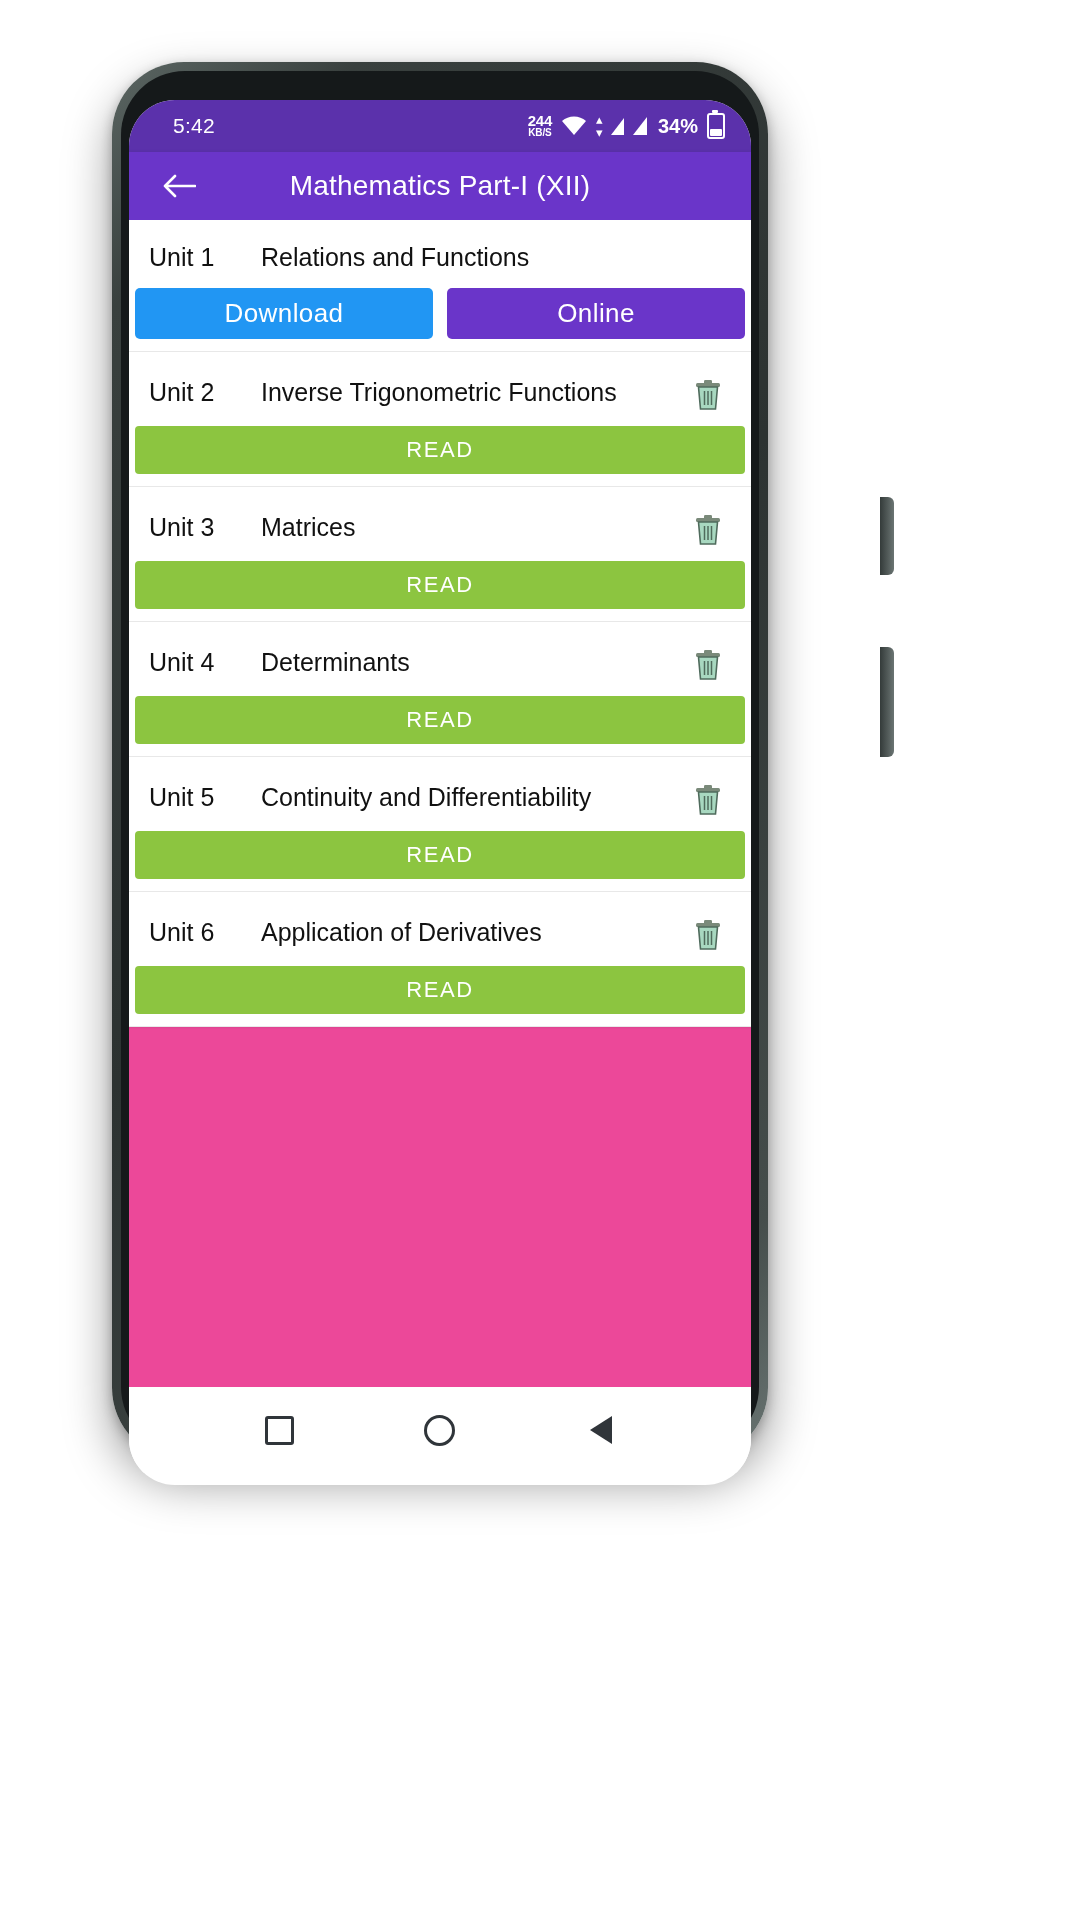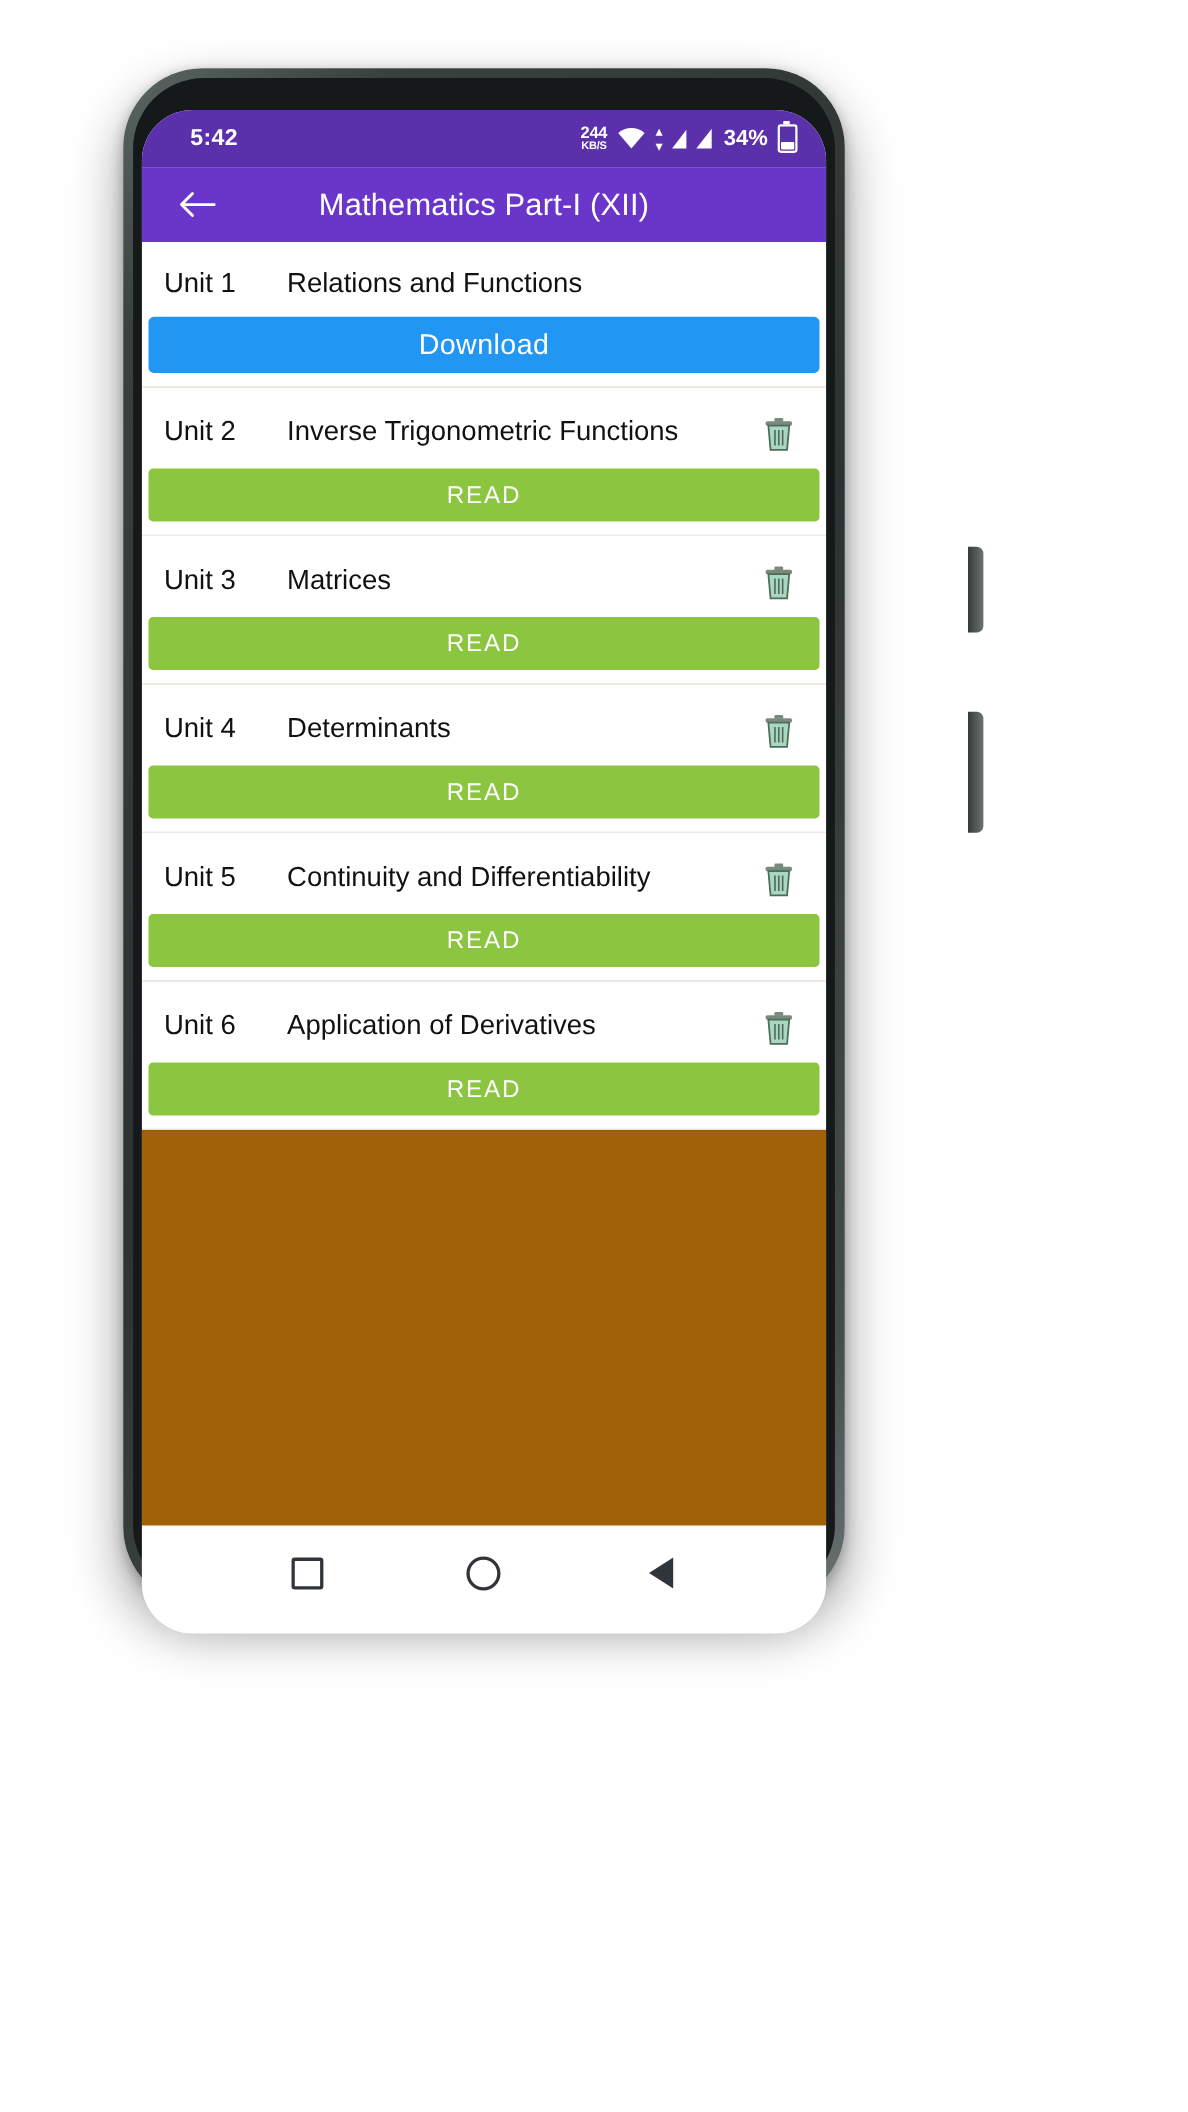--- a/index.html
+++ b/index.html
@@ -48,21 +48,21 @@
   
   #status-bar{
     height:52px;
     background:#5b31ab;
     display:flex;align-items:center;
     padding:0 26px 0 44px;
     color:#fff;
     font-size:21px;
     box-sizing:border-box;
   }
-  #status-time{font-size:21px;letter-spacing:.3px;font-weight:bold;}
+  #status-time{font-size:21px;letter-spacing:.3px;}
   #status-right{margin-left:auto;display:flex;align-items:center;gap:9px;}
   .net-speed{line-height:.95;text-align:center;}
   .net-speed .val{display:block;font-size:15px;font-weight:bold;letter-spacing:-.3px;}
   .net-speed .unit{display:block;font-size:10px;font-weight:bold;letter-spacing:-.2px;}
   .wifi-ico{position:relative;width:26px;height:20px;}
   .sig{display:inline-block;width:0;height:0;}
   .sig1{border-left:13px solid transparent;border-bottom:17px solid #fff;}
   .sig2{border-left:14px solid transparent;border-bottom:18px solid #fff;}
   #battery-pct{font-size:20px;font-weight:bold;margin-left:2px;}
   .batt-ico{width:14px;height:22px;border:2.5px solid #fff;border-radius:3px;position:relative;}
@@ -84,21 +84,21 @@
   }
   #app-title{
     position:absolute;left:0;right:0;text-align:center;
     color:#ffffff;font-size:28px;letter-spacing:.2px;
     pointer-events:none;
   }
 
   
   #content{
     height:calc(100% - 52px - 80px - 86px);
-    background:#a16207;
+    background:#ec4899;
     overflow:hidden;
   }
   .unit-card{
     background:#ffffff;
     border-bottom:1px solid #e9e9e9;
     box-shadow:0 1px 2px rgba(0,0,0,.07);
     padding:0 0 12px 0;
     position:relative;
   }
   .unit-head{
@@ -199,20 +199,21 @@
 
     <div id="content">
 
       <div class="unit-card">
         <div class="unit-head">
           <span class="unit-no">Unit 1</span>
           <span class="unit-name">Relations and Functions</span>
         </div>
         <div class="btn-row">
           <button class="action-btn btn-download">Download</button>
+          <button class="action-btn btn-online">Online</button>
         </div>
       </div>
 
       <div class="unit-card">
         <div class="unit-head">
           <span class="unit-no">Unit 2</span>
           <span class="unit-name">Inverse Trigonometric Functions</span>
           <span class="trash-btn">
             <svg width="30" height="32" viewBox="0 0 30 32">
               <rect x="3" y="4" width="24" height="4" rx="1.5" fill="#7a8a7a"></rect>

